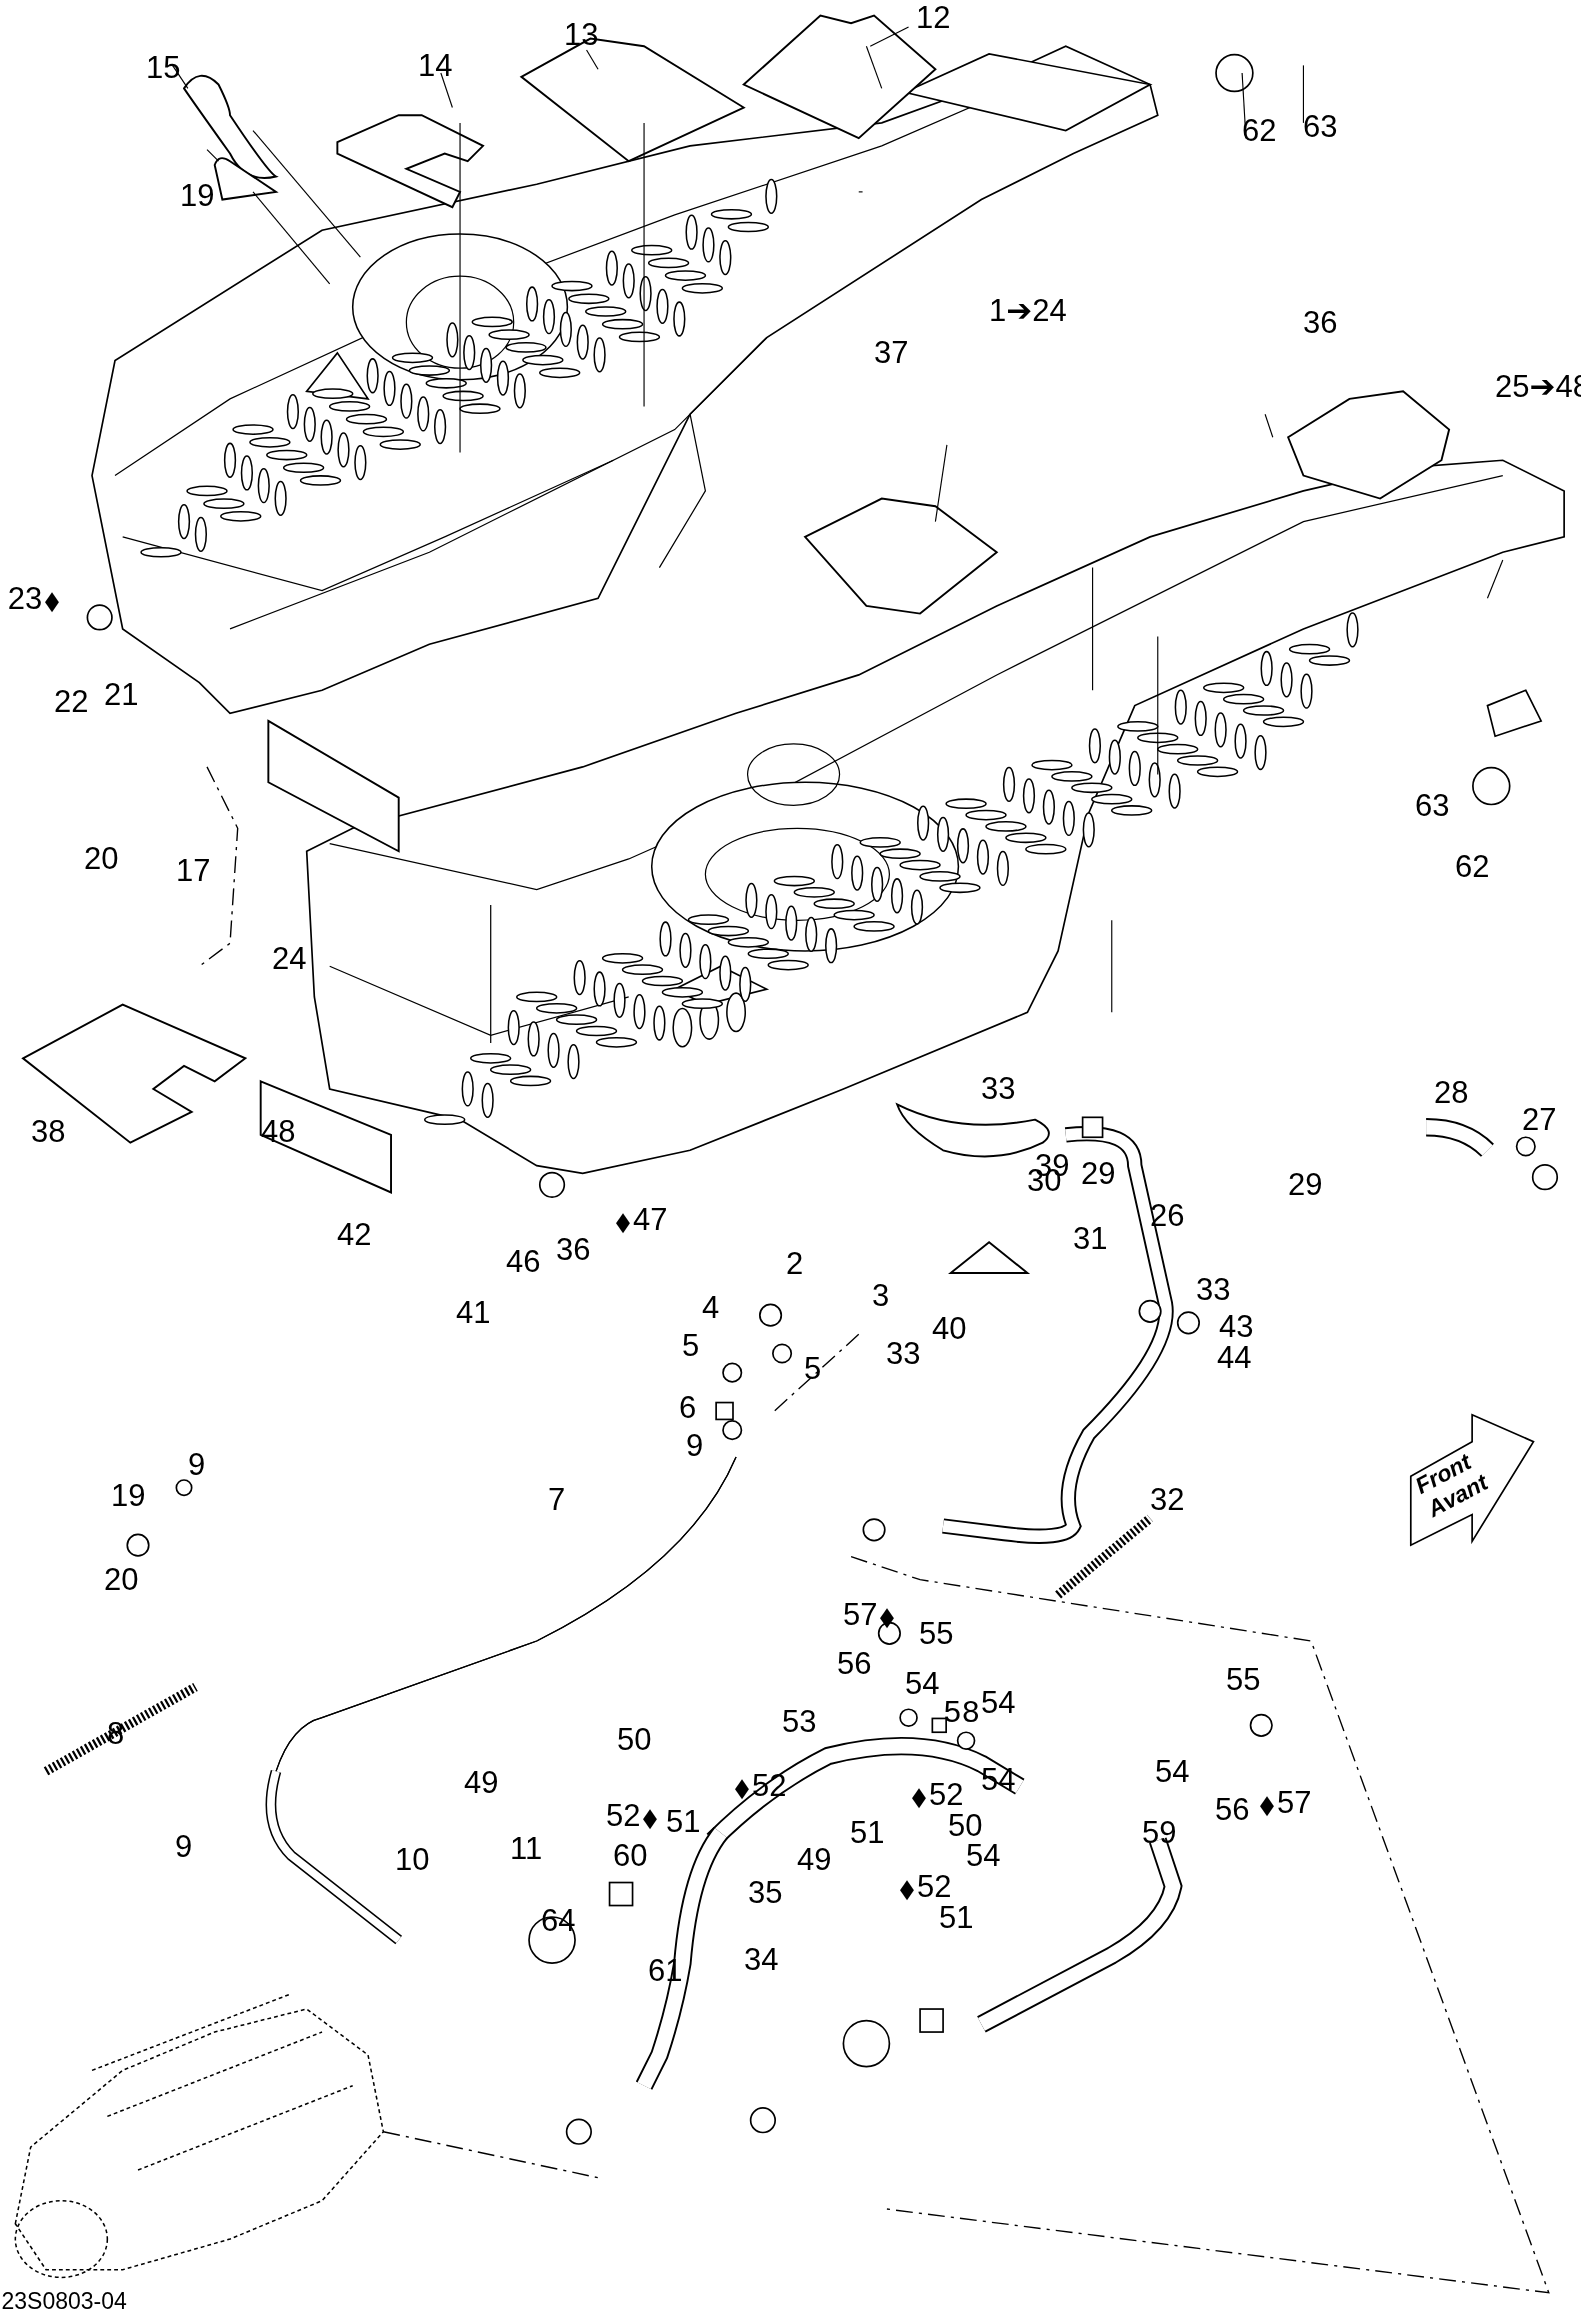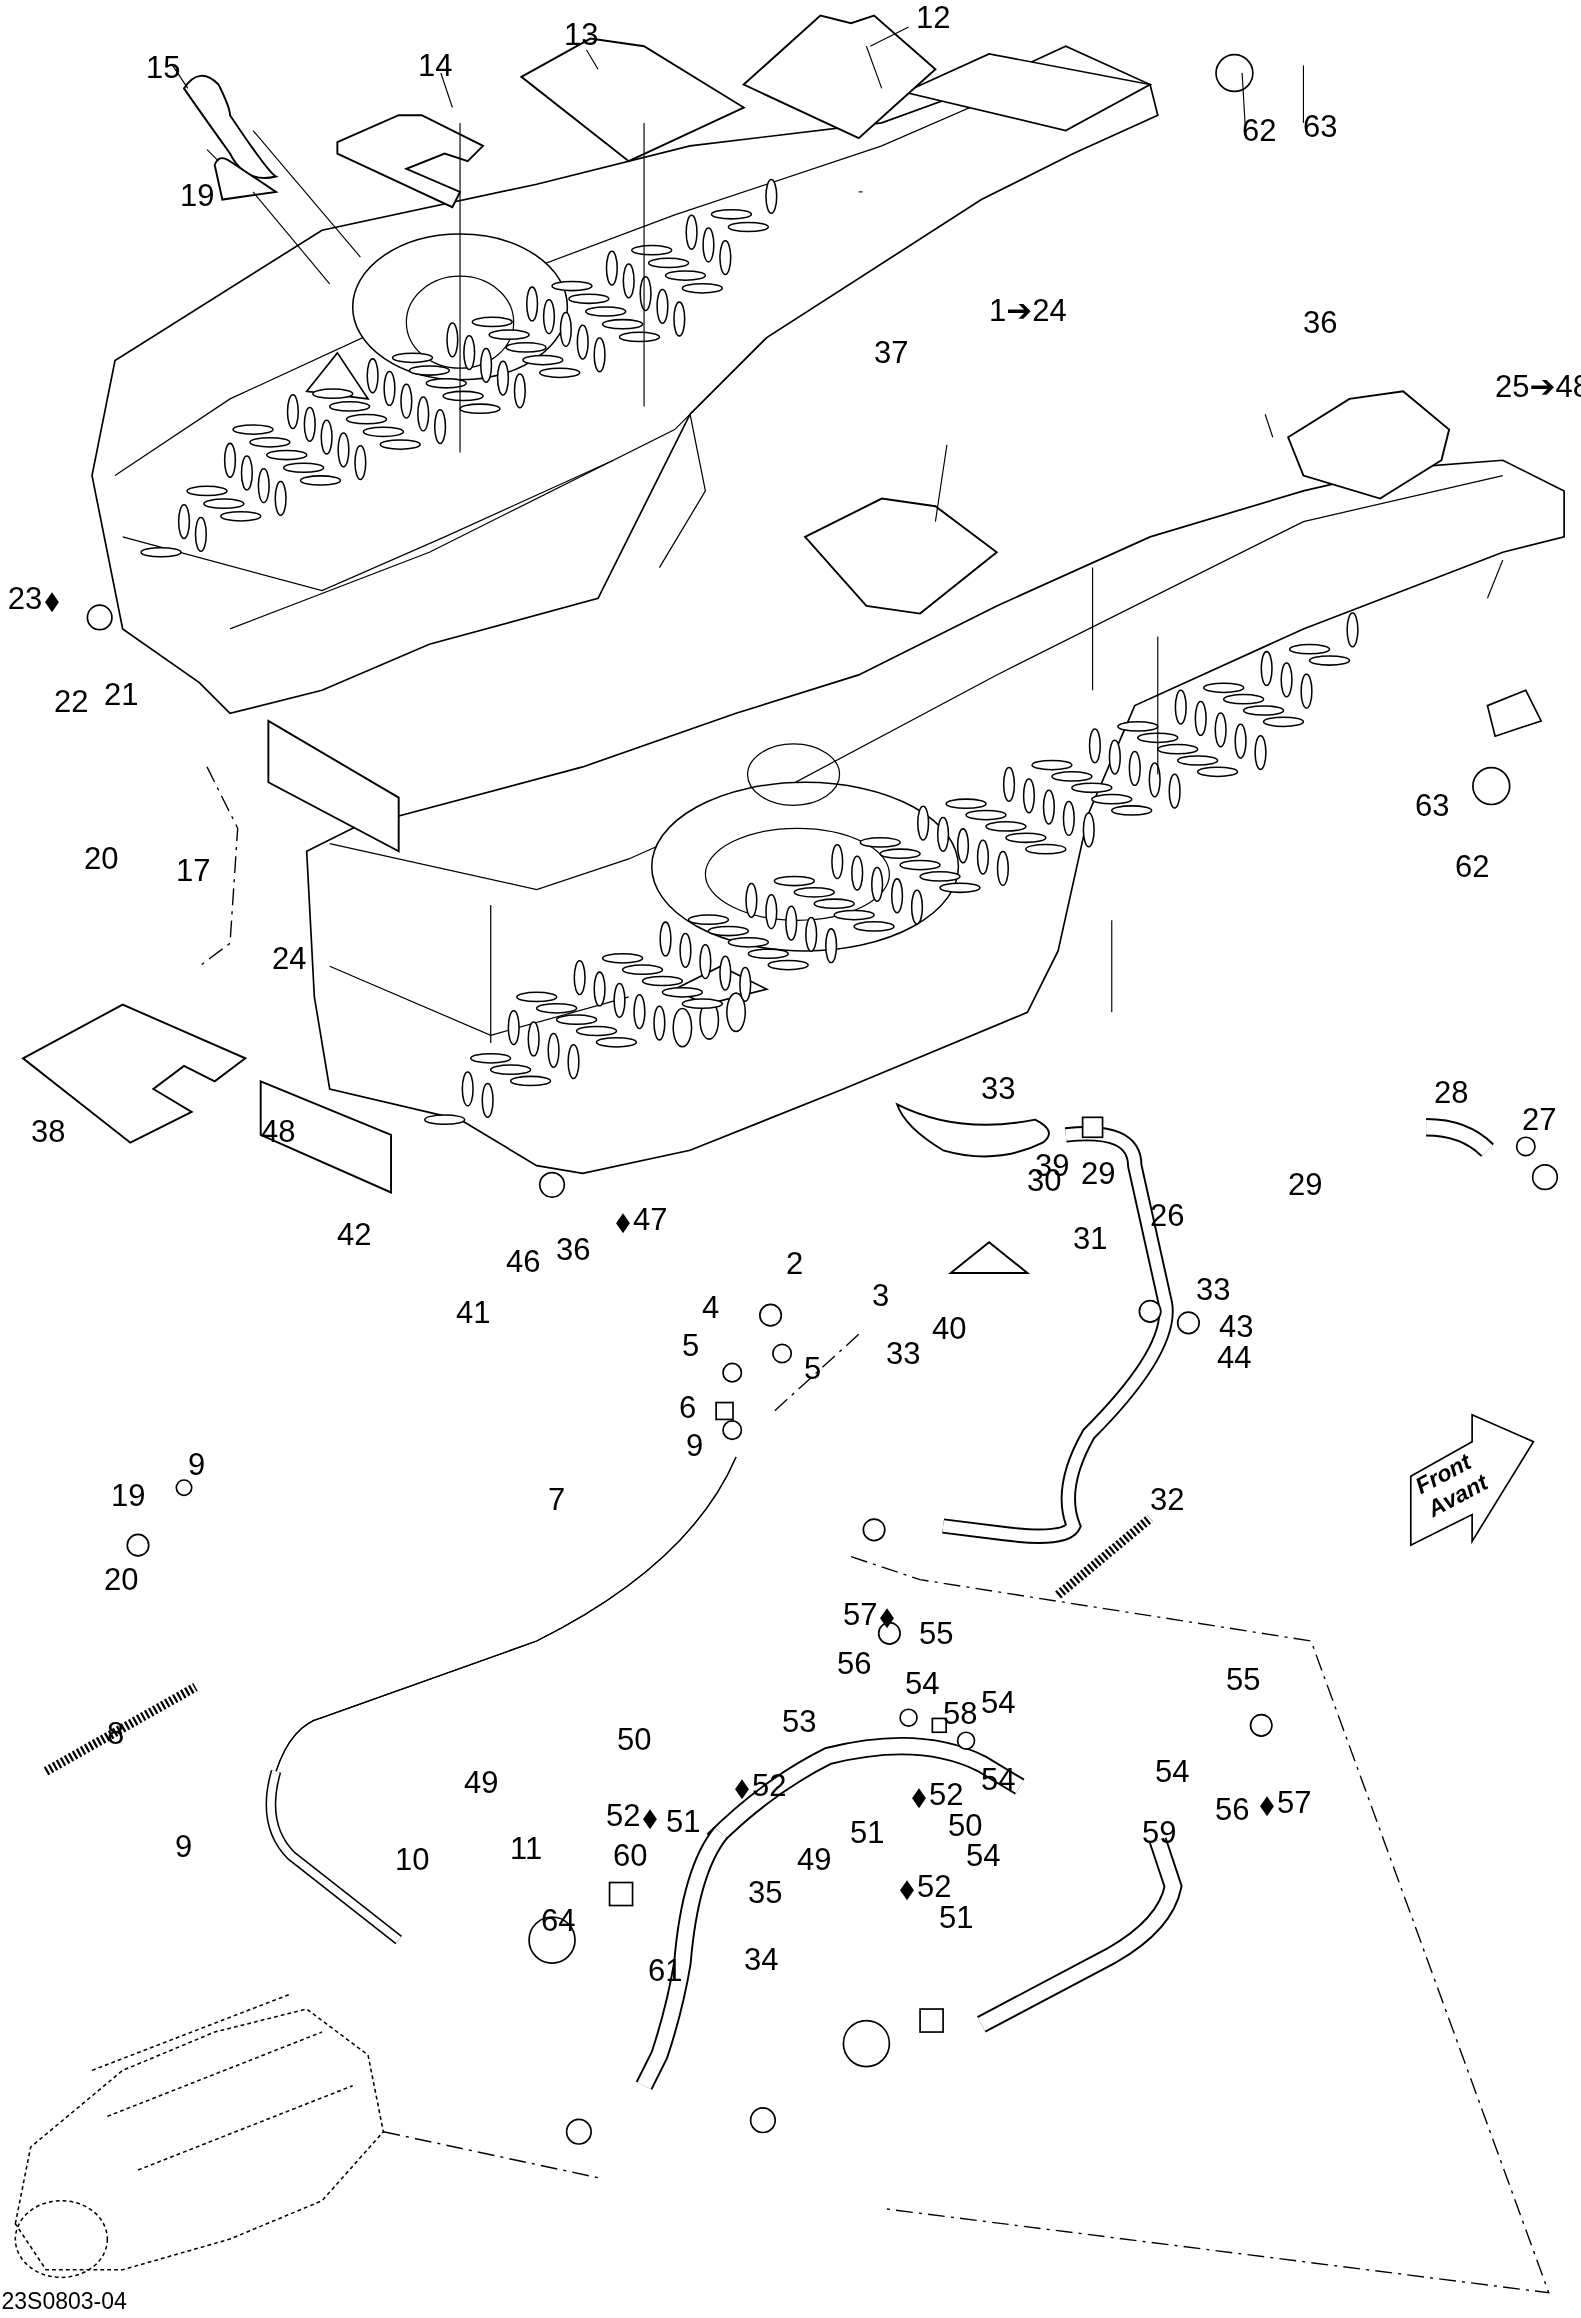--- a/index.html
+++ b/index.html
@@ -384,21 +384,21 @@
     <div class="lbl" style="left: 1150px; top: 1484px;"><span>32</span></div>
     <div class="lbl" style="left: 111px; top: 1480px;"><span>19</span></div>
     <div class="lbl" style="left: 188px; top: 1449px;"><span>9</span></div>
     <div class="lbl" style="left: 548px; top: 1484px;"><span>7</span></div>
     <div class="lbl" style="left: 104px; top: 1564px;"><span>20</span></div>
     <div class="lbl" style="left: 843px; top: 1599px;"><span>57</span><span class="drop" style="display: inline-block; transform: scaleX(0.7);">◆</span></div>
     <div class="lbl" style="left: 919px; top: 1618px;"><span>55</span></div>
     <div class="lbl" style="left: 837px; top: 1648px;"><span>56</span></div>
     <div class="lbl" style="left: 782px; top: 1706px;"><span>53</span></div>
     <div class="lbl" style="left: 905px; top: 1668px;"><span>54</span></div>
-    <div class="lbl" style="left: 943px; top: 1698px;"><span>58</span></div>
+    <div class="lbl" style="left: 943px; top: 1698px; font-family: Liberation Mono, monospace;"><span>58</span></div>
     <div class="lbl" style="left: 981px; top: 1687px;"><span>54</span></div>
     <div class="lbl" style="left: 1226px; top: 1664px;"><span>55</span></div>
     <div class="lbl" style="left: 107px; top: 1718px;"><span>8</span></div>
     <div class="lbl" style="left: 617px; top: 1724px;"><span>50</span></div>
     <div class="lbl" style="left: 1155px; top: 1756px;"><span>54</span></div>
     <div class="lbl" style="left: 981px; top: 1764px;"><span>54</span></div>
     <div class="lbl" style="left: 1257px; top: 1787px;"><span class="drop" style="display: inline-block; transform: scaleX(0.7);">◆</span><span>57</span></div>
     <div class="lbl" style="left: 1215px; top: 1794px;"><span>56</span></div>
     <div class="lbl" style="left: 464px; top: 1767px;"><span>49</span></div>
     <div class="lbl" style="left: 732px; top: 1770px;"><span class="drop" style="display: inline-block; transform: scaleX(0.7);">◆</span><span>52</span></div>

